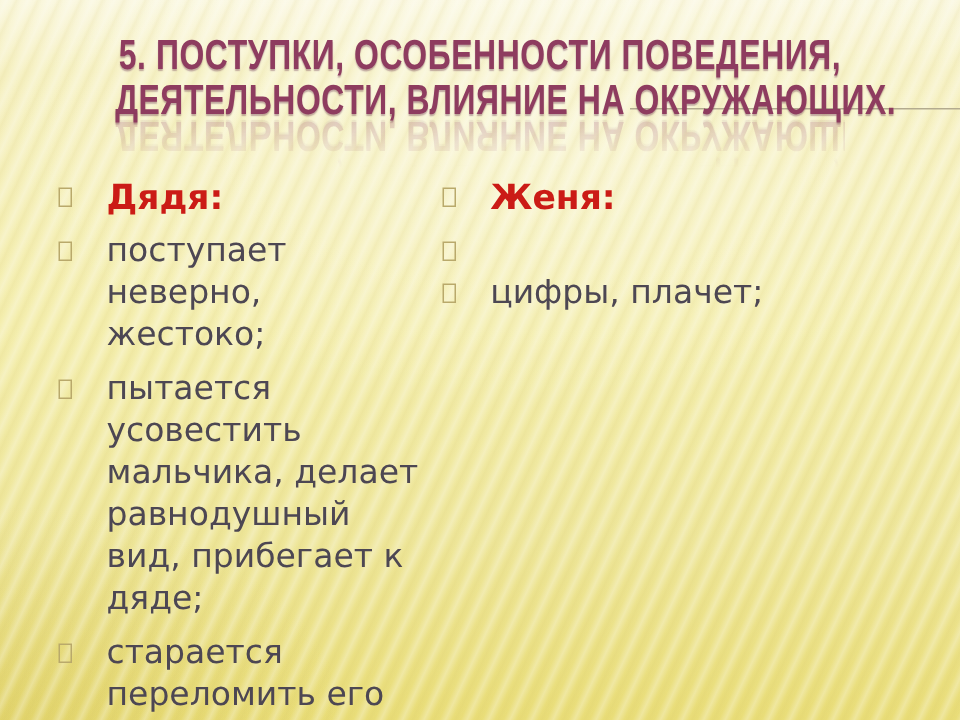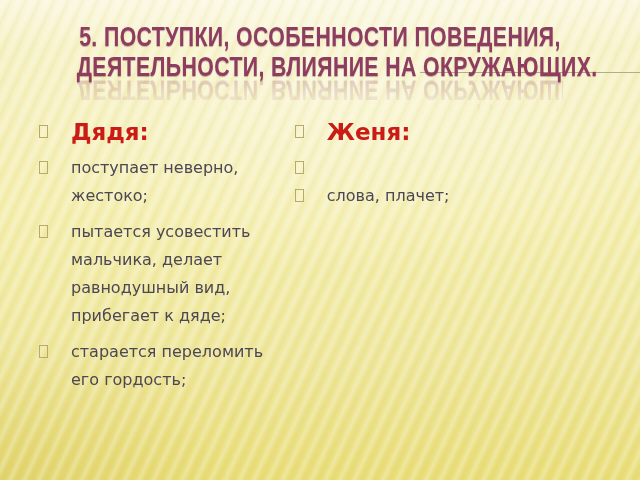--- a/index.html
+++ b/index.html
@@ -94,21 +94,21 @@
   }
   .bullet {
     flex: 0 0 auto;
     width: 7px;
     height: 11px;
     border: 1px solid var(--bullet-color, #b9a96b);
     margin: 7px 23px 0 0;
     background: transparent;
   }
   .itext {
-    font-size: 16px;
+    font-size: 22px;
     line-height: 28px;
     color: var(--body-color, #4d4753);
     white-space: pre-wrap;
   }
   .htext {
     font-size: 23px;
     line-height: 28px;
     font-weight: bold;
     color: var(--heading-color, #cb1b16);
   }
@@ -153,18 +153,18 @@
     <ul class="col right" id="col-right">
       <li class="heading">
         <span class="bullet"></span>
         <span class="htext">Женя:</span>
       </li>
     <li class="item">
           <span class="bullet"></span>
         </li>
         <li class="item">
           <span class="bullet"></span>
-          <span class="itext">слова, плачет;</span>
+          <span class="itext">цифры, плачет;</span>
         </li>
       </ul>
   </div>
 
 </div>
 
 </body></html>

